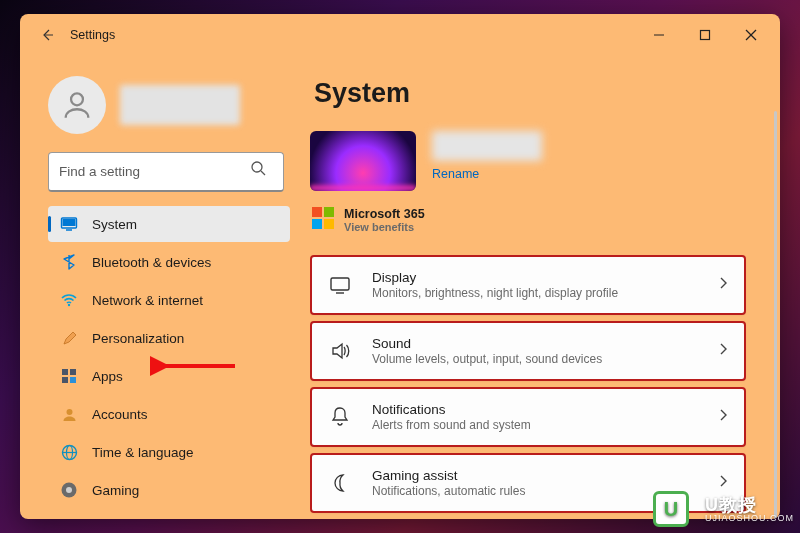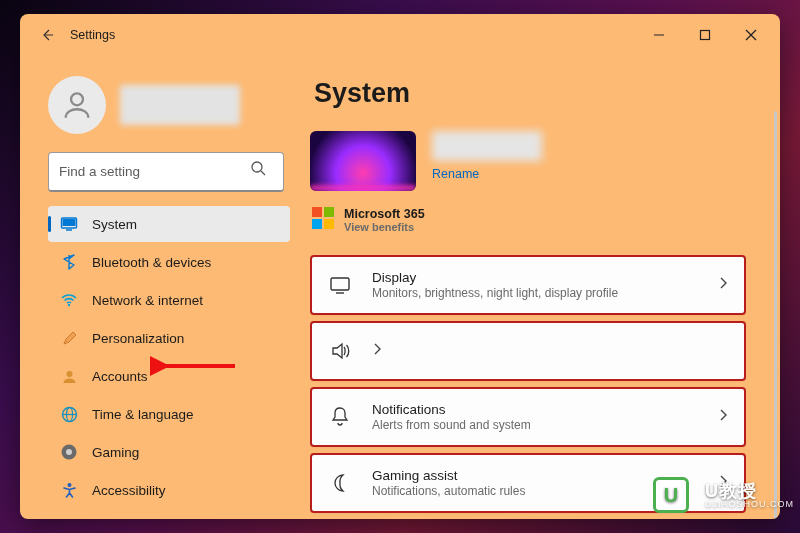--- a/index.html
+++ b/index.html
@@ -55,21 +55,21 @@
   .ms365 div{width:100%;height:100%;}
   .card-list { display:flex; flex-direction:column; gap:6px;}
   .card { background:#fdfdfd; border:2px solid #b91c1c; border-radius:4px; height:60px; display:flex; align-items:center; padding: 0 16px 0 14px; gap:18px; cursor:pointer; box-shadow: 0 1px 2px rgba(0,0,0,0.04);}
   .card-icon { width:28px; display:flex;align-items:center;justify-content:center; color:#333;}
   .card-text { flex:1;}
   .card-title { font-size:13.5px; color:#1b1b1b;}
   .card-sub { font-size:12px; color:#6a6a6a; margin-top:1px;}
   .chev { color:#555;}
   .arrow-annot { position:absolute; left: 130px; top: 341px; pointer-events:none;}
   .scroll-ind { position:absolute; right:3px; top:55px; width:3px; height:420px; background:#c7c7c7; border-radius:2px;}
-  .watermark { position:absolute; right:6px; bottom:20px; display:flex; align-items:center; gap:16px; color:#fff; text-shadow:0 1px 3px rgba(0,0,0,0.6);}
+  .watermark { position:absolute; right:6px; bottom:6px; display:flex; align-items:center; gap:16px; color:#fff; text-shadow:0 1px 3px rgba(0,0,0,0.6);}
   .wm-box{width:36px;height:36px;border:3px solid #4caf50;border-radius:6px;background:#fff;display:flex;align-items:center;justify-content:center;position:relative;}
   .wm-box::after{content:"U";font-weight:900;color:#4caf50;font-size:20px;}
   .wm-t{display:flex;flex-direction:column;line-height:1;}
   .wm-t .a{font-size:18px;font-weight:800;letter-spacing:1px;}
   .wm-t .b{font-size:9px;letter-spacing:1px;opacity:.9;}
 </style>
 </head>
 <body>
 
 <div class="window">
@@ -151,20 +151,31 @@
         <div class="nav-item">
           <span class="nav-icon">
               <svg width="17" height="17" viewBox="0 0 17 17">
                 <path d="M3 14l2-5 7-7 3 3-7 7-5 2z" fill="#f0a050" stroke="#c07020" stroke-width="0.8"></path>
               </svg>
             </span>
           <span>Personalization</span>
         </div>
         <div class="nav-item">
           <span class="nav-icon">
+              <svg width="16" height="16" viewBox="0 0 16 16">
+                <rect x="1" y="1" width="6" height="6" fill="#4a5568"></rect>
+                <rect x="9" y="1" width="6" height="6" fill="#4a5568"></rect>
+                <rect x="1" y="9" width="6" height="6" fill="#4a5568"></rect>
+                <rect x="9" y="9" width="6" height="6" fill="#2b90d9"></rect>
+              </svg>
+            </span>
+          <span>Apps</span>
+        </div>
+        <div class="nav-item">
+          <span class="nav-icon">
               <svg width="17" height="17" viewBox="0 0 17 17">
                 <circle cx="8.5" cy="6" r="3" fill="#d89030"></circle>
                 <path d="M2.5 15c0-3 3-4.5 6-4.5s6 1.5 6 4.5" fill="#d89030"></path>
               </svg>
             </span>
           <span>Accounts</span>
         </div>
         <div class="nav-item">
           <span class="nav-icon">
               <svg width="17" height="17" viewBox="0 0 17 17">
@@ -240,20 +251,24 @@
                   <path d="M3 2l5 5-5 5" stroke="#444" stroke-width="1.4" fill="none"></path>
                 </svg></span>
           </div>
           <div class="card">
             <span class="card-icon">
                 <svg width="22" height="22" viewBox="0 0 22 22">
                   <path d="M4 8v6h4l5 4V4L8 8H4z" fill="none" stroke="#333" stroke-width="1.3"></path>
                   <path d="M15 7c1.5 1.5 1.5 6 0 8M17.5 5c3 3 3 9 0 12" fill="none" stroke="#333" stroke-width="1.3"></path>
                 </svg>
               </span>
+            <div class="card-text">
+                <div class="card-title">Sound</div>
+                <div class="card-sub">Volume levels, output, input, sound devices</div>
+              </div>
             <span class="chev"><svg width="10" height="14" viewBox="0 0 10 14">
                   <path d="M3 2l5 5-5 5" stroke="#444" stroke-width="1.4" fill="none"></path>
                 </svg></span>
           </div>
           <div class="card">
             <span class="card-icon">
                 <svg width="20" height="22" viewBox="0 0 20 22">
                   <path d="M10 2c-3 0-5 2-5 5v4l-2 3h14l-2-3V7c0-3-2-5-5-5zM8 17a2 2 0 004 0" fill="none" stroke="#333" stroke-width="1.3"></path>
                 </svg>
               </span>

